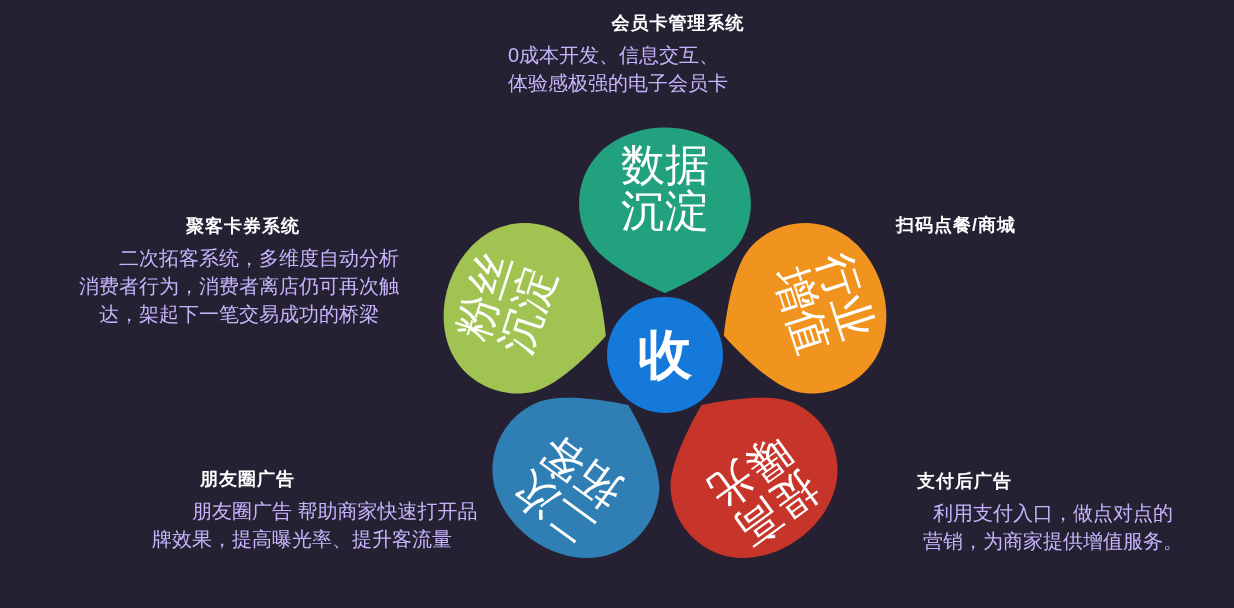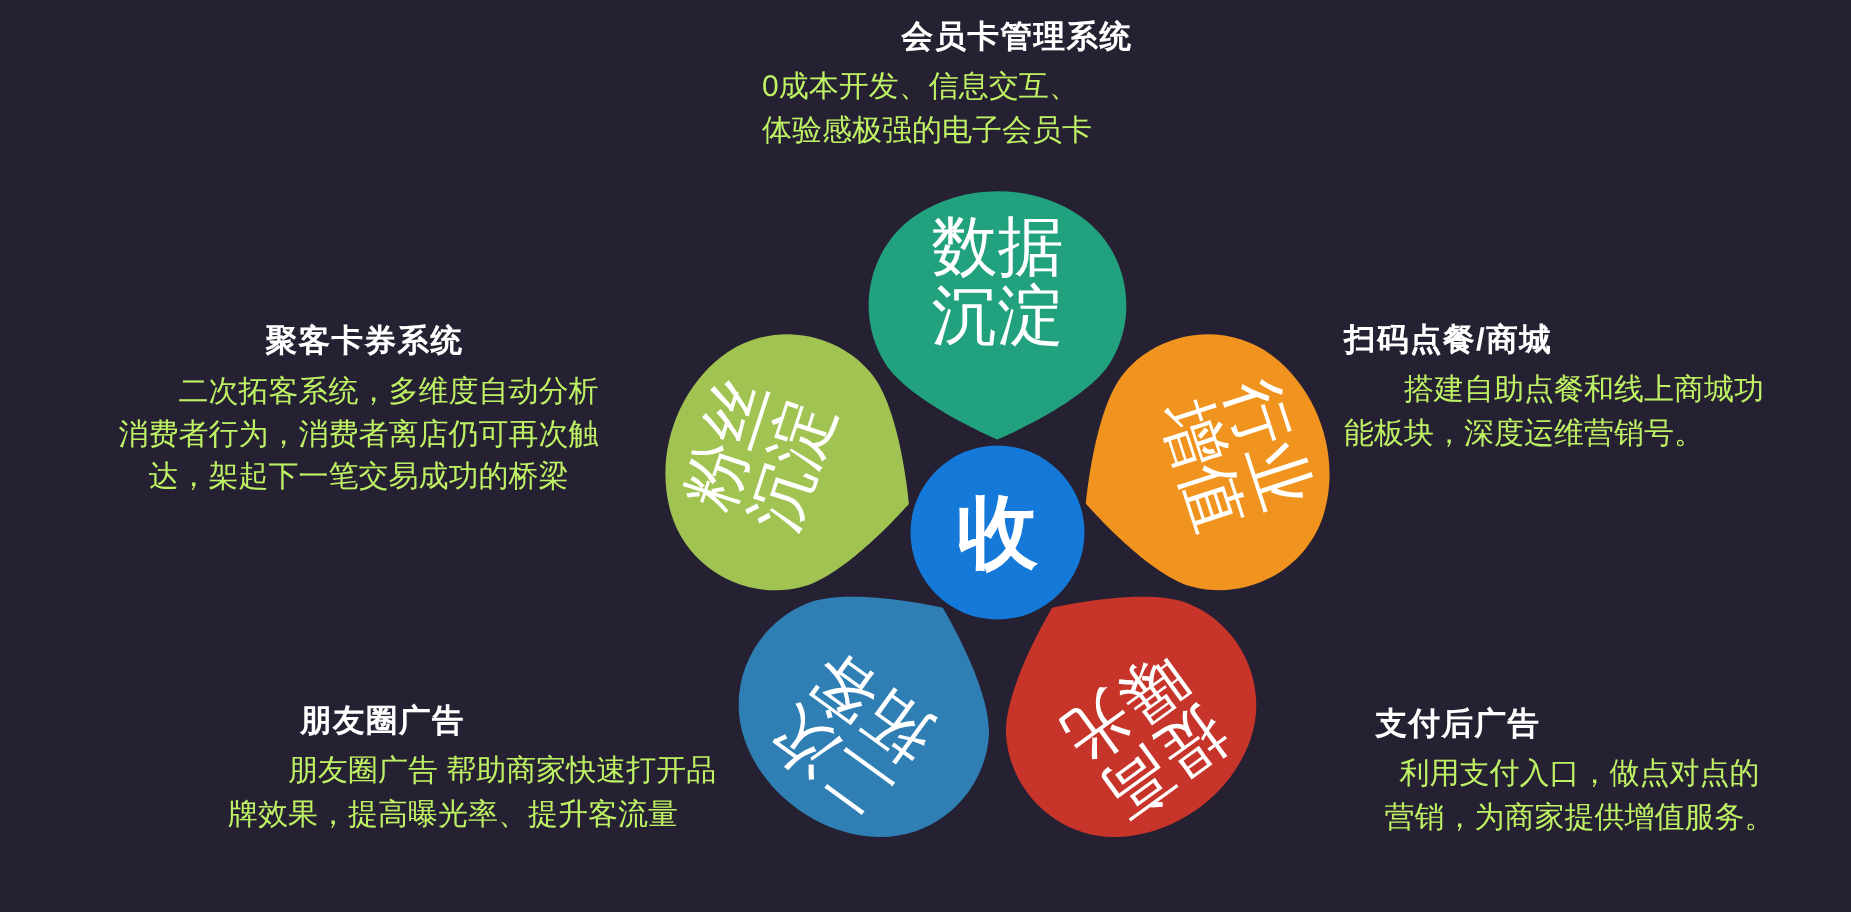--- a/index.html
+++ b/index.html
@@ -19,32 +19,32 @@
     background: #262132;
     overflow: hidden;
   }
 
   
   .txt-block {
     position: absolute;
     color: #f2f0f4;
   }
   .txt-title {
-    font-size: 21px;
+    font-size: 18px;
     font-weight: bold;
     letter-spacing: 1px;
     line-height: 1.25;
     margin: 0 0 6px 0;
     white-space: nowrap;
     color: #ffffff;
   }
   .txt-body {
     font-size: 20px;
     line-height: 1.42;
-    color: #bef264;
+    color: #c4b5fd;
     margin: 0;
     text-indent: 2em;
   }
 
   
   .blk-top {
     left: 508px;
     top: 12px;
     width: 340px;
     text-align: left;
@@ -128,21 +128,20 @@
     </p>
   </div>
 
   <div class="txt-block blk-left">
     <p class="txt-title">聚客卡券系统</p>
     <p class="txt-body">二次拓客系统，多维度自动分析消费者行为，消费者离店仍可再次触达，架起下一笔交易成功的桥梁</p>
   </div>
 
   <div class="txt-block blk-right">
     <p class="txt-title">扫码点餐/商城</p>
-    <p class="txt-body">搭建自助点餐和线上商城功能板块，深度运维营销号。</p>
   </div>
 
   <div class="txt-block blk-bl">
     <p class="txt-title">朋友圈广告</p>
     <p class="txt-body">朋友圈广告 帮助商家快速打开品牌效果，提高曝光率、提升客流量</p>
   </div>
 
   <div class="txt-block blk-br">
     <p class="txt-title">支付后广告</p>
     <p class="txt-body">

